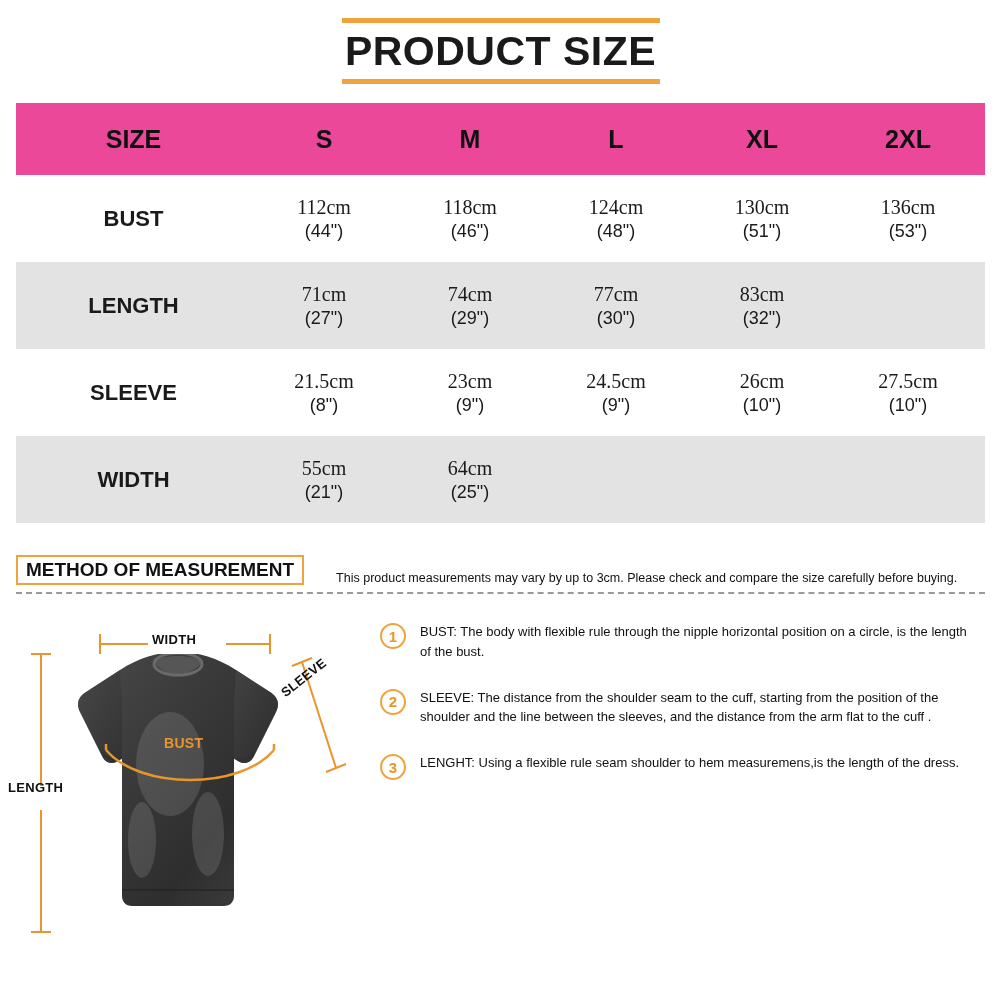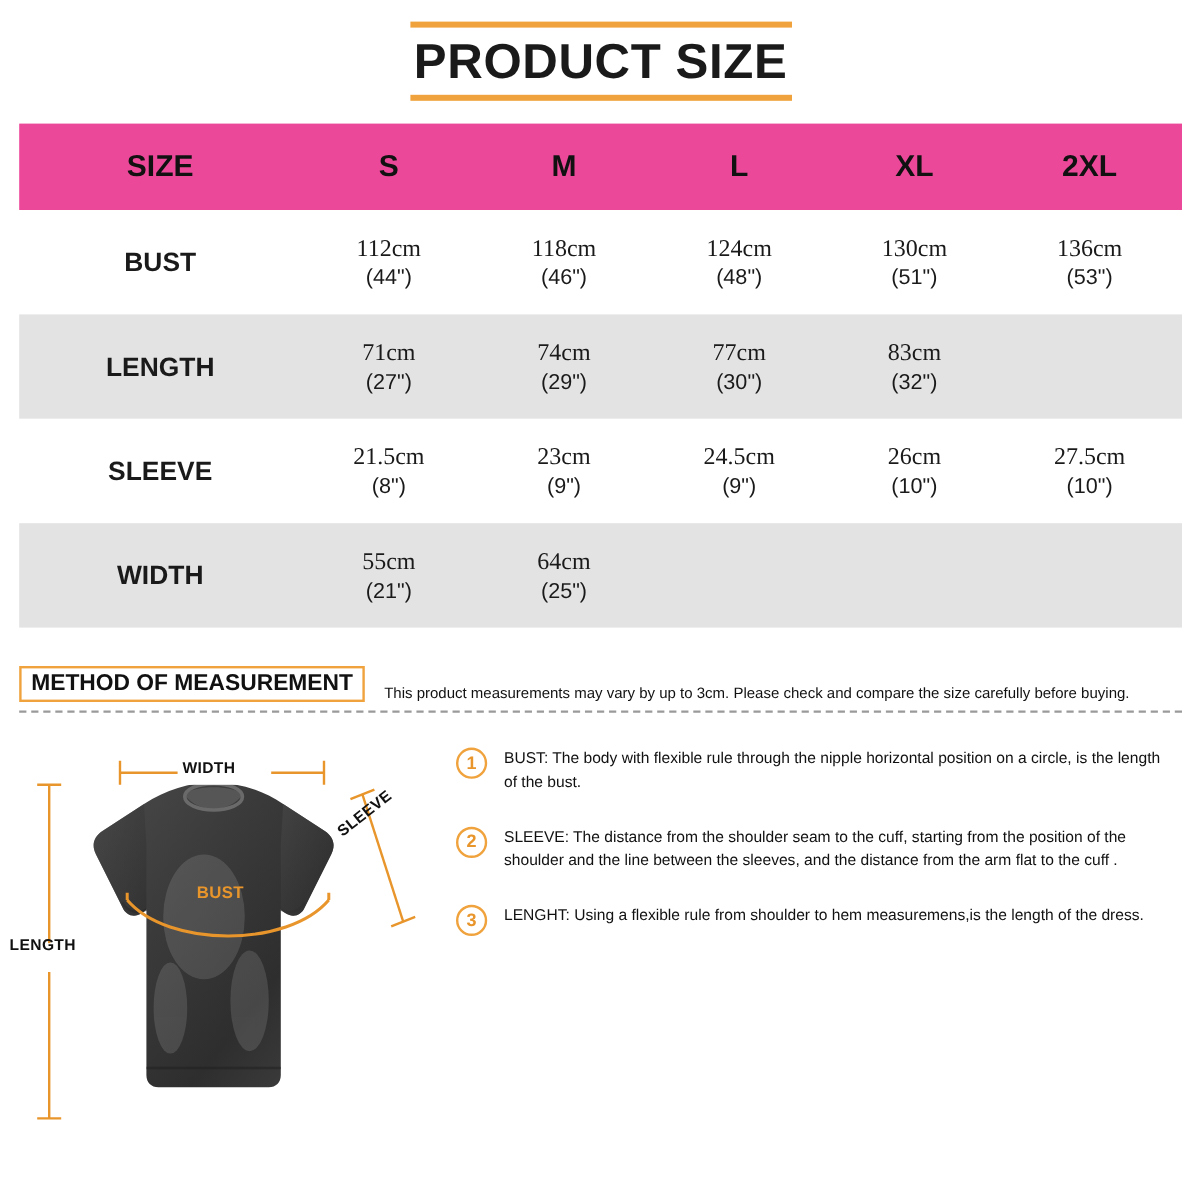--- a/index.html
+++ b/index.html
@@ -56,21 +56,21 @@
     position: absolute; left: 16px; top: 553px; width: 969px; height: 32px;
     display: flex; align-items: flex-end;
   }
   .mom-badge {
     border: 2px solid #F0A23C;
     padding: 3px 8px 4px 8px;
     font-size: 19px; font-weight: bold; color: #111;
     line-height: 1;
   }
   .mom-note {
-    margin-left: 16px; font-size: 12.5px; color: #111; white-space: nowrap;
+    margin-left: 32px; font-size: 12.5px; color: #111; white-space: nowrap;
   }
   .dashed {
     position: absolute; left: 16px; top: 592px; width: 969px;
     border-top: 2px dashed #9a9a9a;
   }
 
   
   .illus { position: absolute; left: 10px; top: 612px; width: 350px; height: 340px; }
 
   .tee-svg { position: absolute; left: 48px; top: 32px; }
@@ -288,17 +288,17 @@
     <div class="ins-item">
       <div class="ins-num">1</div>
       <div class="ins-text">BUST: The body with flexible rule through the nipple horizontal position on a circle, is the length of the bust.</div>
     </div>
     <div class="ins-item">
       <div class="ins-num">2</div>
       <div class="ins-text">SLEEVE: The distance from the shoulder seam to the cuff, starting from the position of the shoulder and the line between the sleeves, and the distance from the arm flat to the cuff .</div>
     </div>
     <div class="ins-item">
       <div class="ins-num">3</div>
-      <div class="ins-text"> LENGHT: Using a flexible rule from shoulder to hem measuremens,is the length of the dress.</div>
+      <div class="ins-text"> LENGHT: Using a flexible rule seam shoulder to hem measuremens,is the length of the dress.</div>
     </div>
   </div>
 
 </div>
 
 </body></html>

